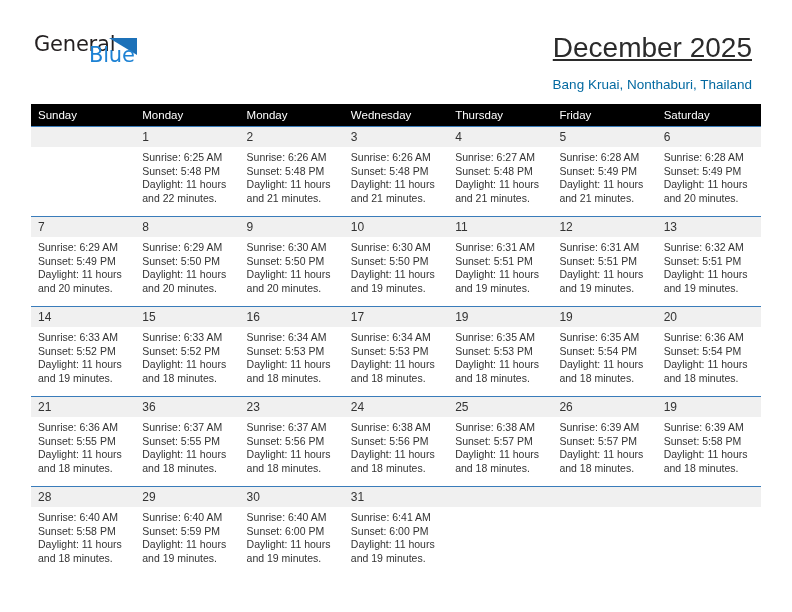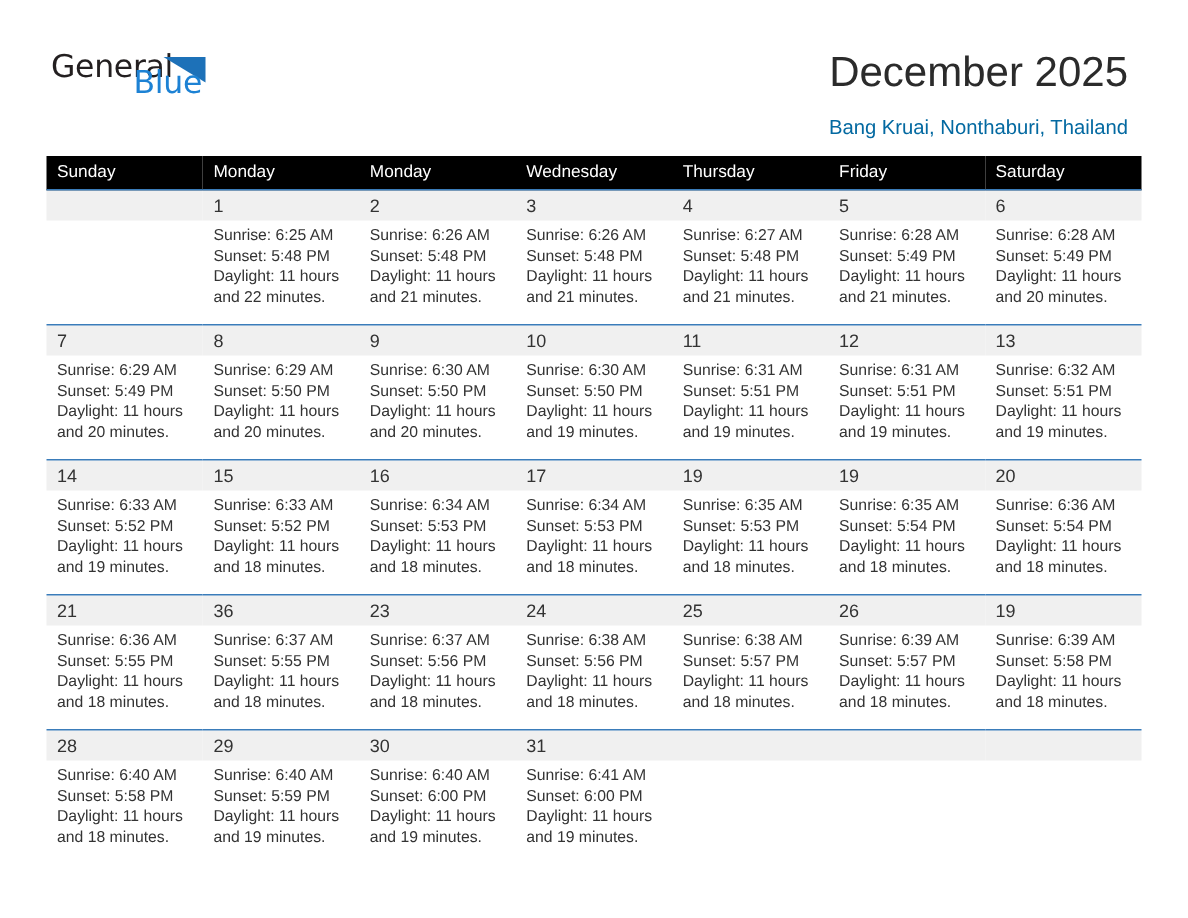--- a/index.html
+++ b/index.html
@@ -71,20 +71,21 @@
 
   .title {
     position: absolute;
     right: 36px;
     top: 32px;
     font-size: 28px;
     color: #2b2b2b;
     font-weight: 400;
     text-align: right;
     white-space: nowrap;
+    text-decoration: underline;
   }
   .subtitle {
     position: absolute;
     right: 36px;
     top: 77px;
     font-size: 13.5px;
     color: #0369a1;
     font-weight: 400;
     text-align: right;
     white-space: nowrap;

